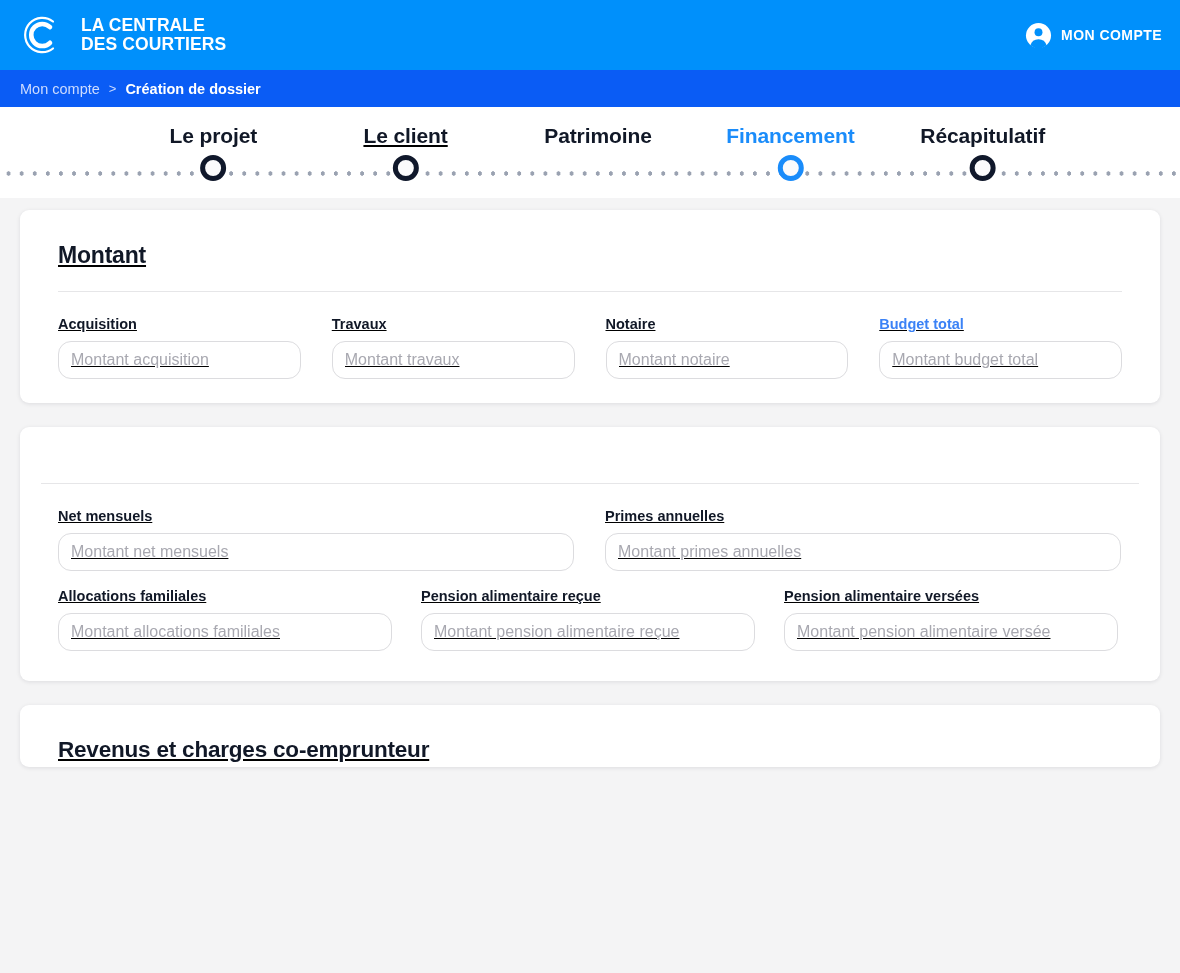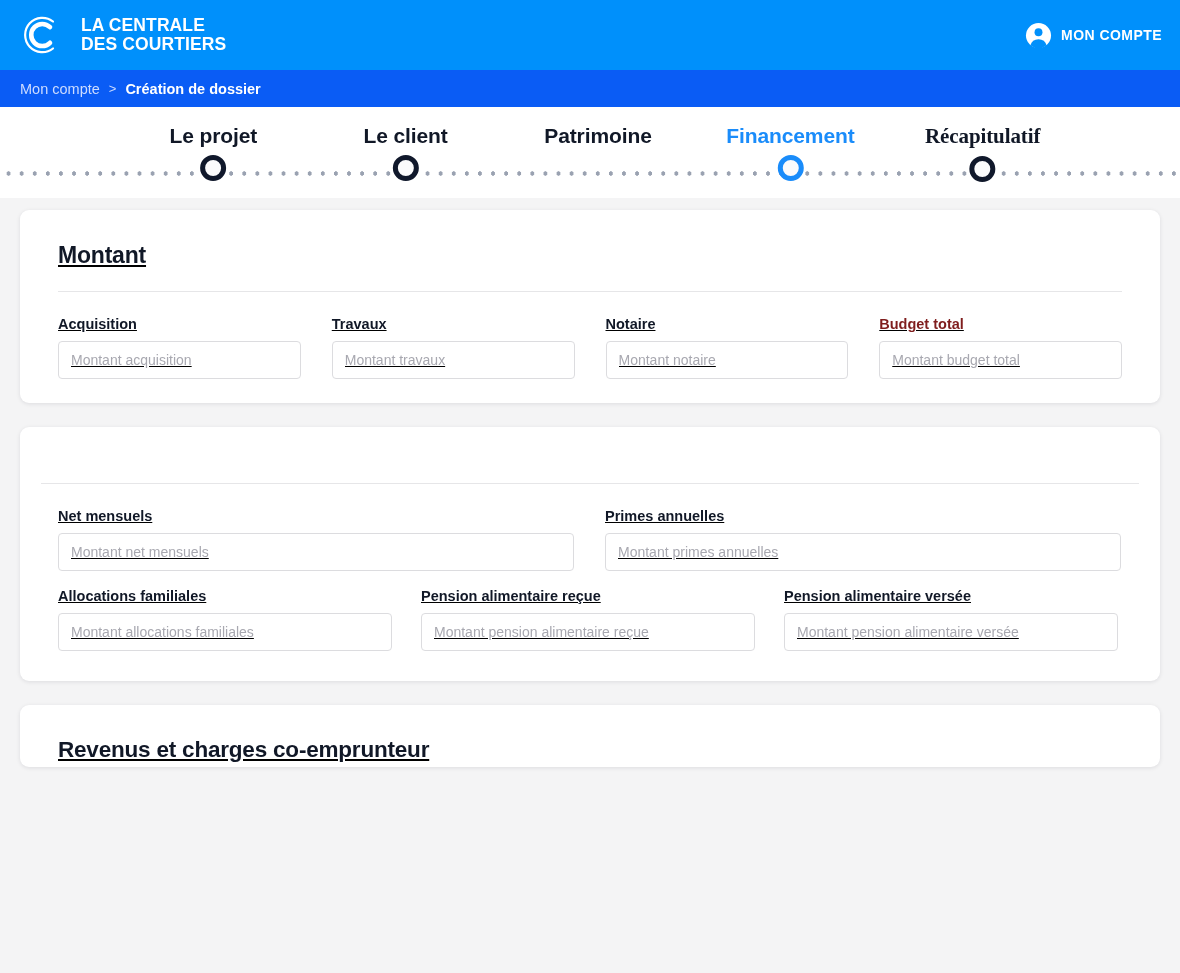--- a/index.html
+++ b/index.html
@@ -129,31 +129,31 @@
   }
   .card-divider.wide { margin: 24px -17px 24px -17px; }
 
   .field-label {
     font-size: 14.5px;
     font-weight: 700;
     color: #111827;
     margin-bottom: 9px;
     white-space: nowrap;
   }
-  .field-label.accent { color: #7f1d1d; }
+  .field-label.accent { color: #3b82f6; }
 
   .field-input {
     width: 100%;
     height: 38px;
     border: 1px solid #dcdcdf;
-    border-radius: 4px;
+    border-radius: 13px;
     background: #ffffff;
     padding: 0 12px;
     font-family: "Liberation Sans", sans-serif;
-    font-size: 14px;
+    font-size: 16px;
     color: #111827;
     outline: none;
   }
   .field-input::placeholder { color: #a8a8b0; }
   .field { display: flex; flex-direction: column; }
 
   
   .grid-4 { display: flex; gap: 31px; }
   .grid-4 .field { width: 243px; }
 
@@ -202,33 +202,33 @@
   <span class="bc-current">Création de dossier</span>
 </div>
 
 <div class="stepper-band">
   <div class="stepper-line"></div>
   <div class="steps" id="steps-host">
       <div class="step" style="left: 16.95%;">
         <div class="step-label">Le projet</div>
         <div class="step-dot"></div>
       </div>
-      <div class="step" style="left: 33.47%;">
+      <div class="step" style="left: 33.47%; text-decoration: underline;">
         <div class="step-label">Le client</div>
         <div class="step-dot"></div>
       </div>
       <div class="step" style="left: 50%; gap: 46px;">
         <div class="step-label">Patrimoine</div>
         <div class="step-dot"></div>
       </div>
       <div class="step active" style="left: 66.53%;">
         <div class="step-label">Financement</div>
         <div class="step-dot"></div>
       </div>
-      <div class="step" style="left: 83.05%; font-family: Liberation Serif, serif;">
+      <div class="step" style="left: 83.05%;">
         <div class="step-label">Récapitulatif</div>
         <div class="step-dot"></div>
       </div>
     </div>
 </div>
 
 <div class="page">
 
   <div class="card tight">
     <div class="card-title">Montant</div>
@@ -276,21 +276,21 @@
     <div class="grid-3">
       <div class="field">
         <div class="field-label">Allocations familiales</div>
         <input class="field-input" type="text" placeholder="Montant allocations familiales" style="">
       </div>
       <div class="field">
         <div class="field-label">Pension alimentaire reçue</div>
         <input class="field-input" type="text" placeholder="Montant pension alimentaire reçue" style="">
       </div>
       <div class="field">
-        <div class="field-label">Pension alimentaire versée</div>
+        <div class="field-label">Pension alimentaire versées</div>
         <input class="field-input" type="text" placeholder="Montant pension alimentaire versée" style="">
       </div>
     </div>
   </div>
 
   <div class="card card-bottom">
     <div class="card-title sm">Revenus et charges co-emprunteur</div>
   </div>
 
 </div>

